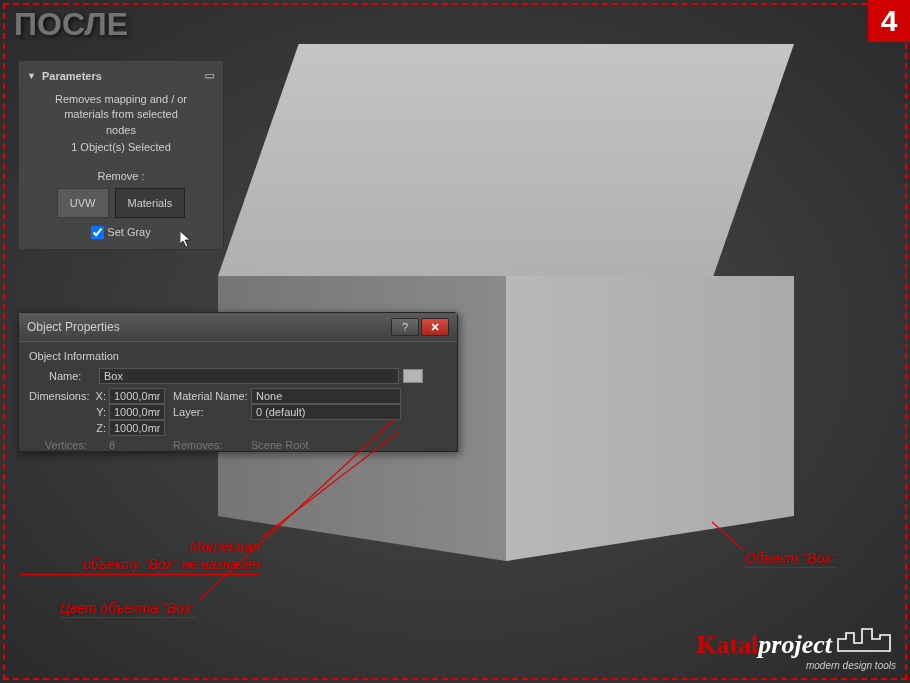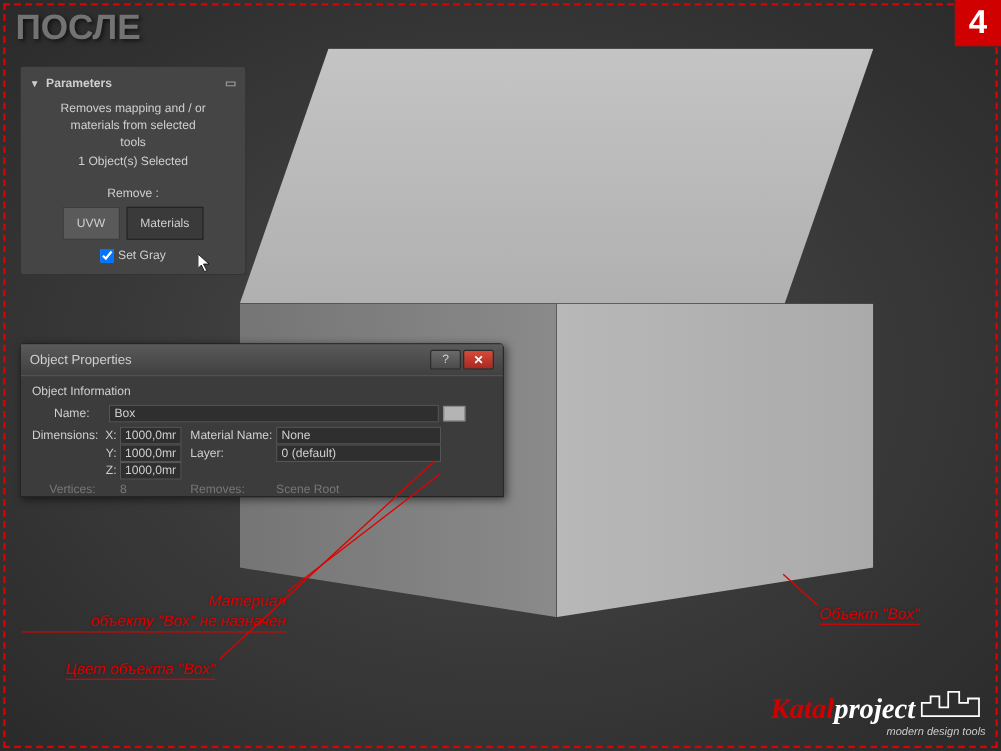--- a/index.html
+++ b/index.html
@@ -268,21 +268,21 @@
   .logo {
     position: absolute;
     bottom: 12px; right: 14px;
     text-align: right;
   }
   .logo-main {
     display: flex;
     align-items: baseline;
     font-family: Georgia, serif;
   }
-  .logo-katal { color: #d00000; font-size: 26px; font-weight: bold; font-style: italic; }
+  .logo-katal { color: #d00000; font-size: 26px; font-weight: bold; }
   .logo-project { color: #fff; font-size: 26px; font-weight: bold; font-style: italic; }
   .logo-skyline { margin-left: 4px; }
   .logo-tag { color: #ccc; font-size: 10px; font-style: italic; }
 </style>
 </head>
 <body>
 
 <div class="cube-face cube-top"></div>
 <div class="cube-face cube-left"></div>
 <div class="cube-face cube-right"></div>
@@ -293,21 +293,21 @@
 
 <div class="params-panel">
   <div class="params-title-row">
     <span class="tri">▼</span>
     <span>Parameters</span>
     <span class="collapse">▭</span>
   </div>
   <div class="params-desc">
     <div>Removes mapping and / or</div>
     <div>materials from selected</div>
-    <div>tools</div>
+    <div>nodes</div>
     <div style="margin-top:2px;">1 Object(s) Selected</div>
   </div>
   <div class="remove-label">Remove :</div>
   <div class="btn-row">
     <button class="btn3ds">UVW</button>
     <button class="btn3ds active">Materials</button>
   </div>
   <div class="setgray-row">
     <label>
       <input type="checkbox" checked="" style="">

